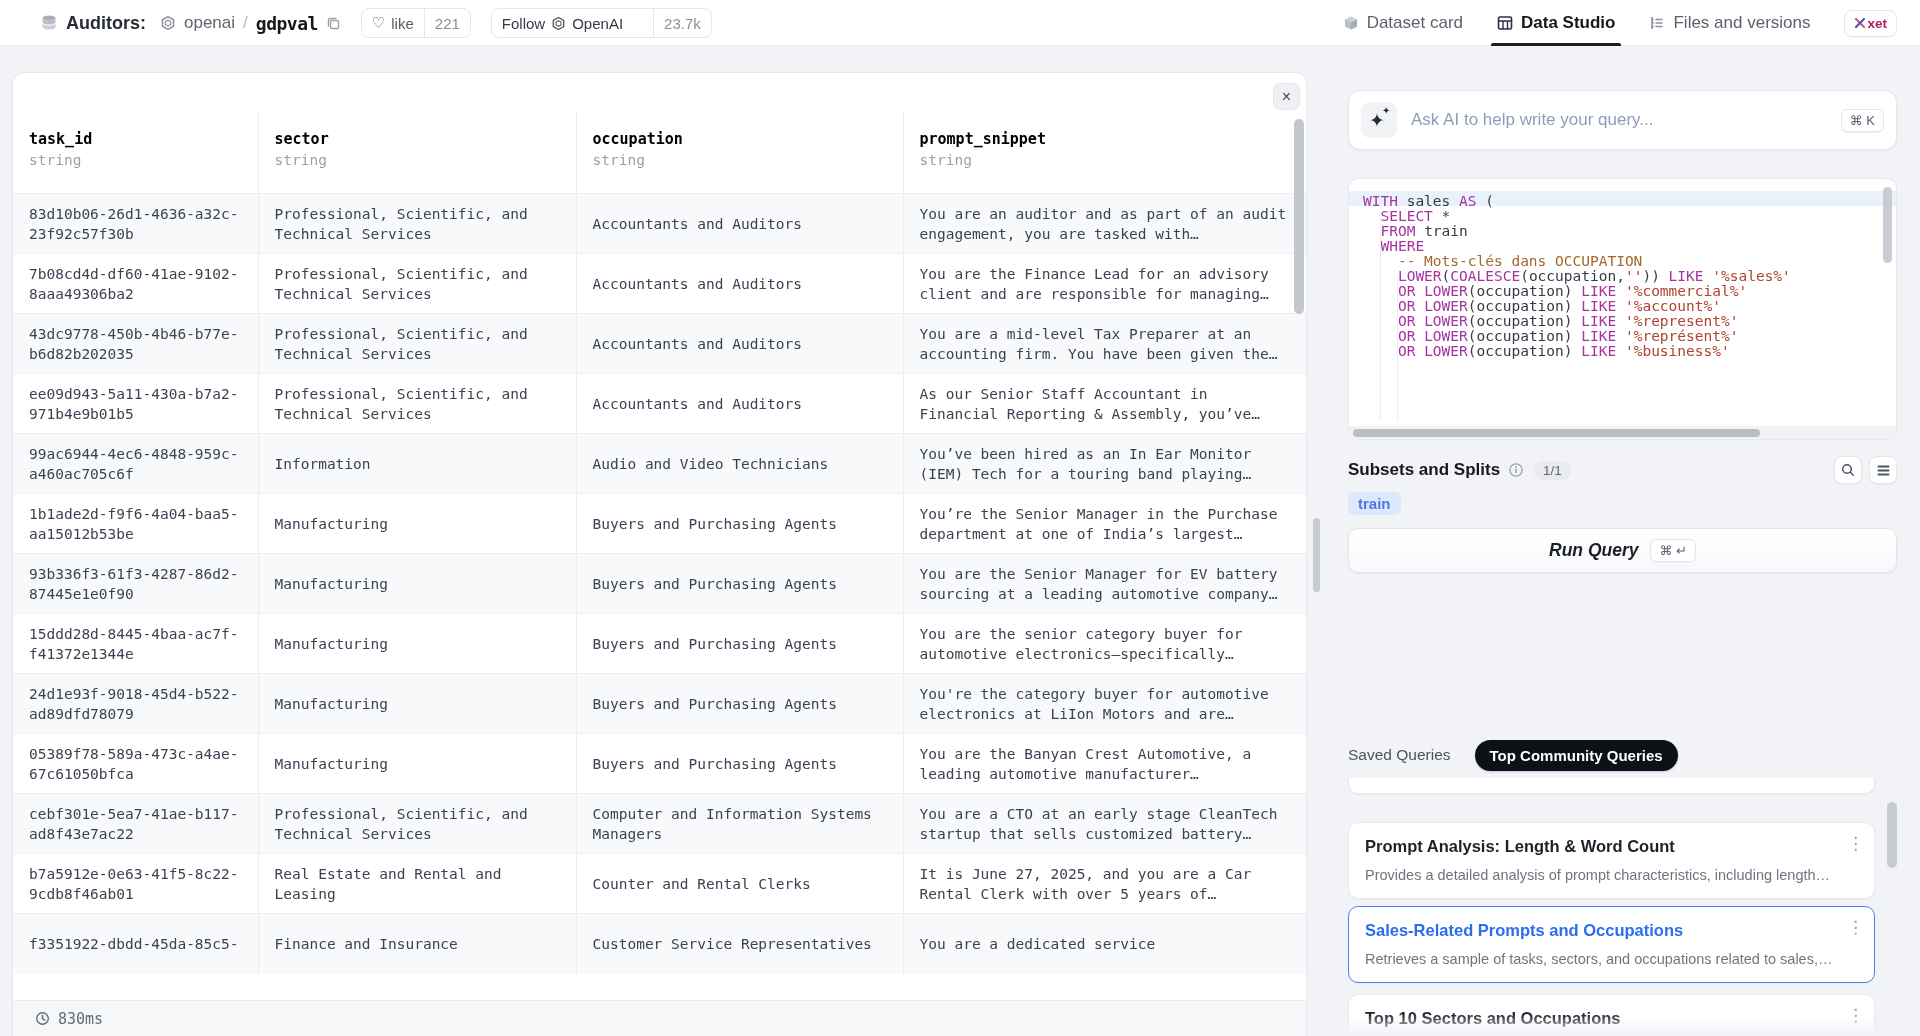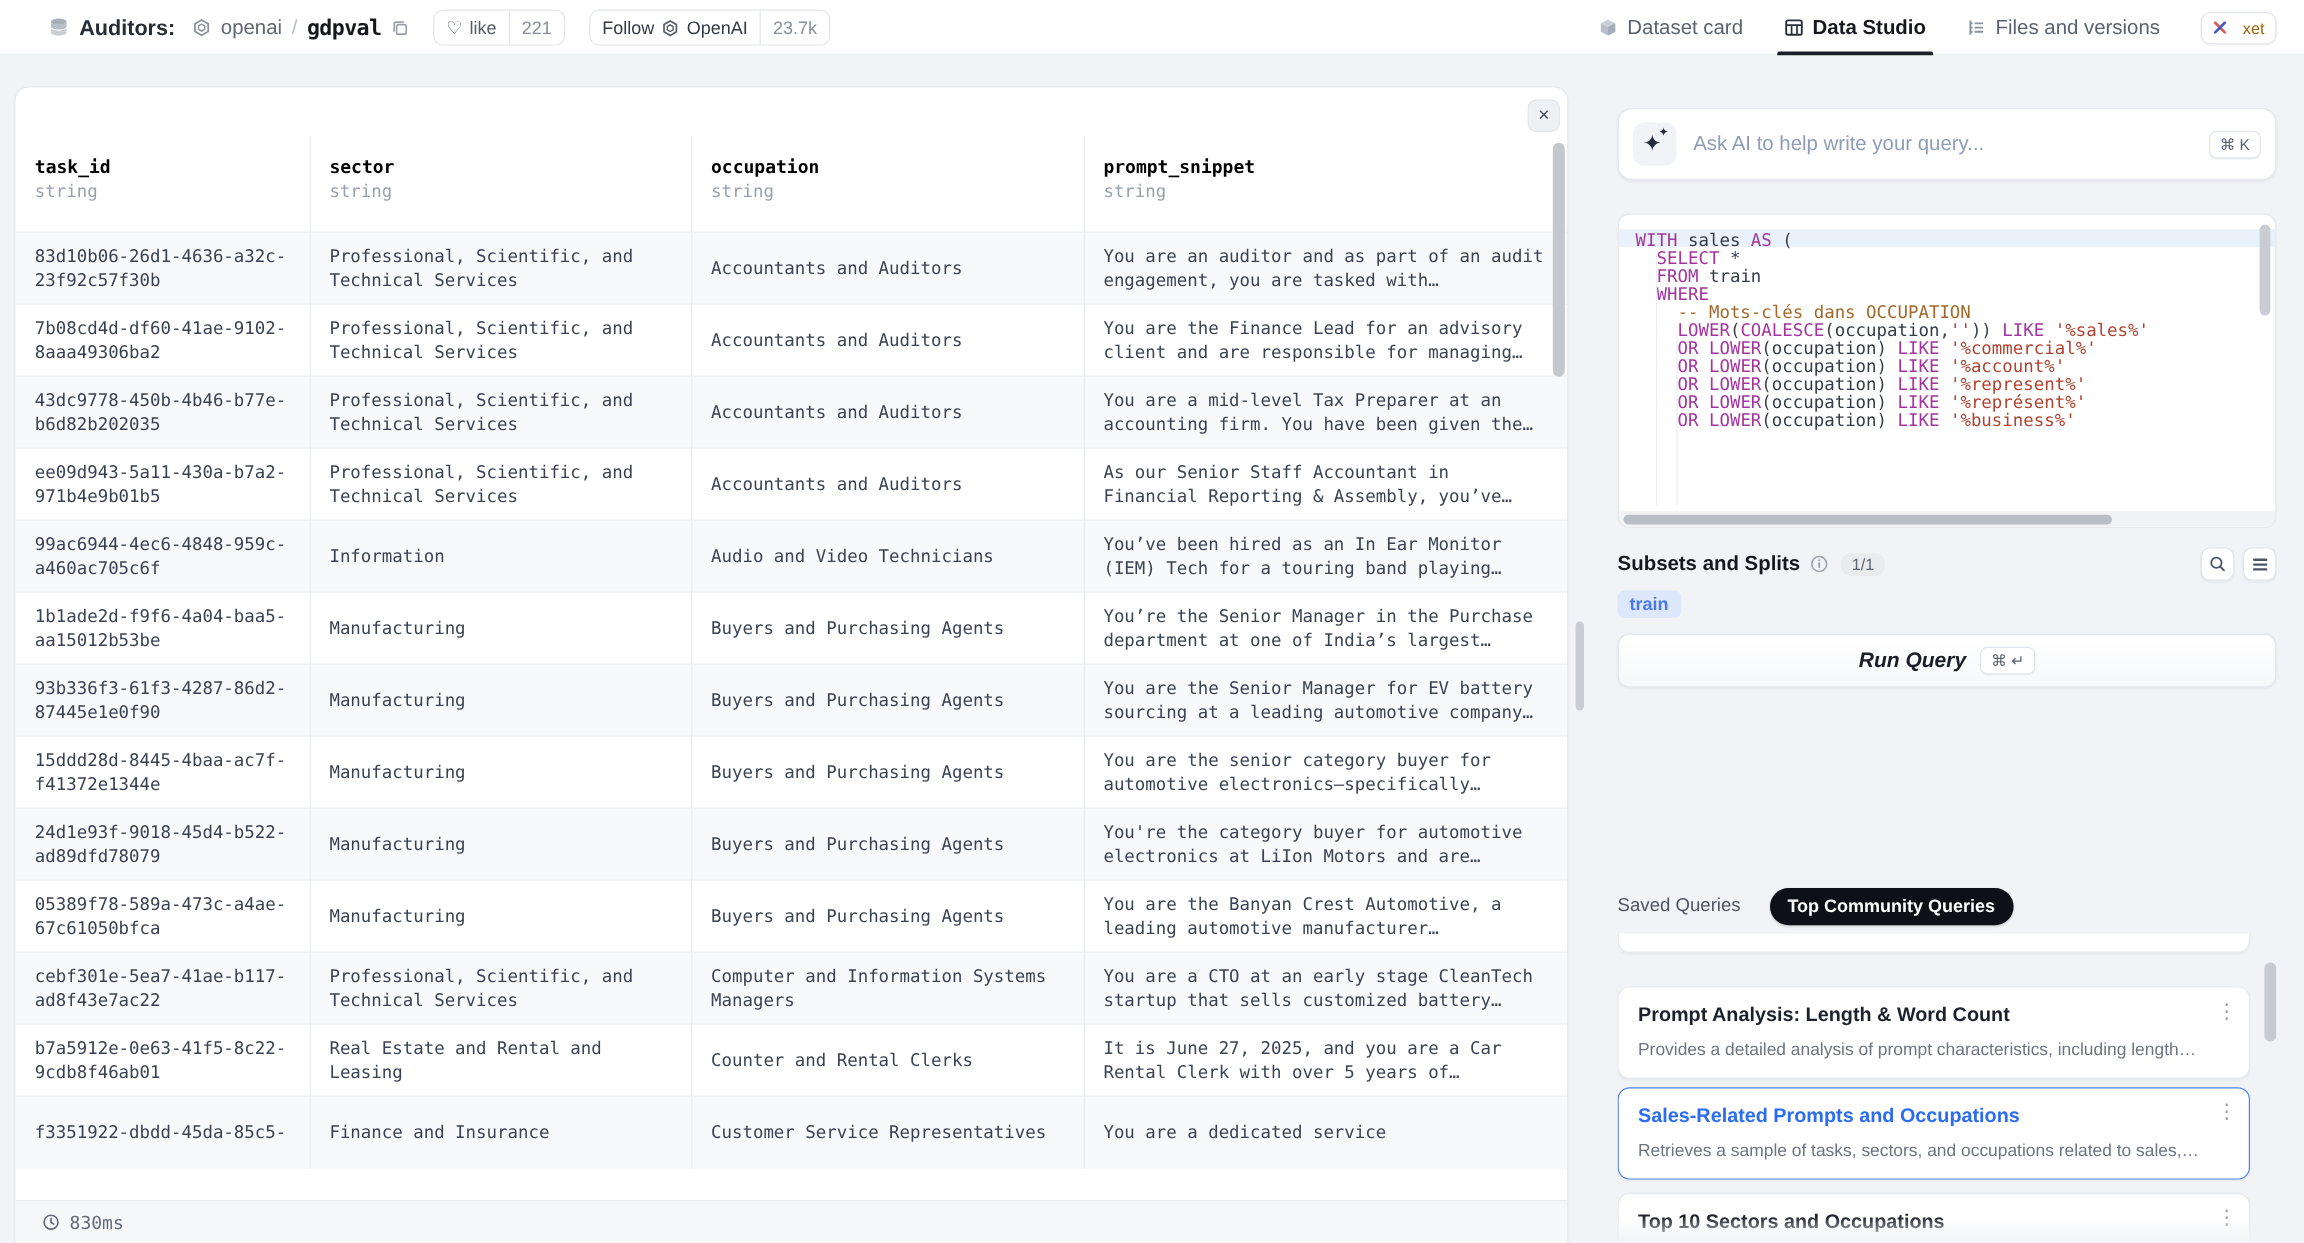--- a/index.html
+++ b/index.html
@@ -15,22 +15,22 @@
   .crumb-sep { font-size:17px; color:#b7bcc4; }
   .crumb-name { font-size:18px; font-weight:700; color:#16181d; font-family:"DejaVu Sans Mono", monospace; letter-spacing:-0.5px; }
   .iconbtn { display:inline-flex; align-items:center; justify-content:center; background:none; border:none; cursor:pointer; }
   .pillbox { display:flex; align-items:center; height:30px; border:1px solid #e3e6ea; border-radius:8px; background:#fff; overflow:hidden; margin-left:12px; }
   .pillbox .seg { display:flex; align-items:center; gap:6px; padding:0 10px; font-size:15px; color:#565d68; height:100%; }
   .pillbox .seg.count { border-left:1px solid #e3e6ea; color:#8a909b; }
   .tabs { position:absolute; right:23px; top:0; height:46px; display:flex; align-items:center; gap:34px; }
   .tab { position:relative; height:46px; display:flex; align-items:center; gap:8px; font-size:17px; color:#5b626d; cursor:pointer; }
   .tab.active { color:#16181d; font-weight:700; }
   .tab.active::after { content:""; position:absolute; left:-6px; right:-6px; bottom:0; height:3px; background:#1b1f27; border-radius:2px 2px 0 0; }
-  .xet-badge { display:flex; align-items:center; gap:13px; height:27px; padding:0 9px; border:1px solid #e3e6ea;
-    border-radius:8px; background:#fff; font-size:13.5px; font-weight:400; color:#a16207; box-shadow:0 1px 1px rgba(16,24,40,.04); }
+  .xet-badge { display:flex; align-items:center; gap:1px; height:27px; padding:0 9px; border:1px solid #e3e6ea;
+    border-radius:8px; background:#fff; font-size:13.5px; font-weight:700; color:#be185d; box-shadow:0 1px 1px rgba(16,24,40,.04); }
 
   svg.ic { display:block; }
 
   
   .table-card { position:absolute; left:12px; top:72px; width:1295px; height:964px; background:#fff;
     border:1px solid #e5e8ec; border-bottom:none; border-radius:12px 12px 0 0;
     box-shadow:0 1px 2px rgba(16,24,40,.04); overflow:hidden; }
   .close-btn { position:absolute; right:6px; top:10px; width:27px; height:27px; border-radius:7px;
     background:#eef0f3; border:1px solid #e3e6ea; color:#3f4654; font-size:16px; line-height:1;
     display:flex; align-items:center; justify-content:center; cursor:pointer; z-index:5; }
@@ -151,21 +151,21 @@
 
     <span class="pillbox">
       <span class="seg" style="cursor:pointer;color:#343b47;">
         <span>Follow</span>
         <svg class="ic" width="15" height="15" viewBox="0 0 16 16">
             <path d="M8 1.6l5.5 3.2v6.4L8 14.4l-5.5-3.2V4.8z" fill="none" stroke="#565d68" stroke-width="1.5"></path>
             <path d="M8 5l2.6 1.5v3L8 11 5.4 9.5v-3z" fill="none" stroke="#565d68" stroke-width="1.2"></path>
           </svg>
         <span>OpenAI</span>
       </span>
-      <span class="seg count" style="cursor:pointer;">23.7k</span>
+      <span class="seg count" style="cursor:pointer;margin-left:20px;">23.7k</span>
     </span>
   </div>
 
   <div class="tabs">
     <div class="tab">
       <svg class="ic" width="16" height="16" viewBox="0 0 16 16">
           <path d="M8 1.5l6 3v7l-6 3-6-3v-7z" fill="#b9bfc8"></path>
           <path d="M8 1.5l6 3-6 3-6-3z" fill="#cdd2d9"></path>
           <path d="M8 7.5v7l6-3v-7z" fill="#a6adb8"></path>
         </svg>

